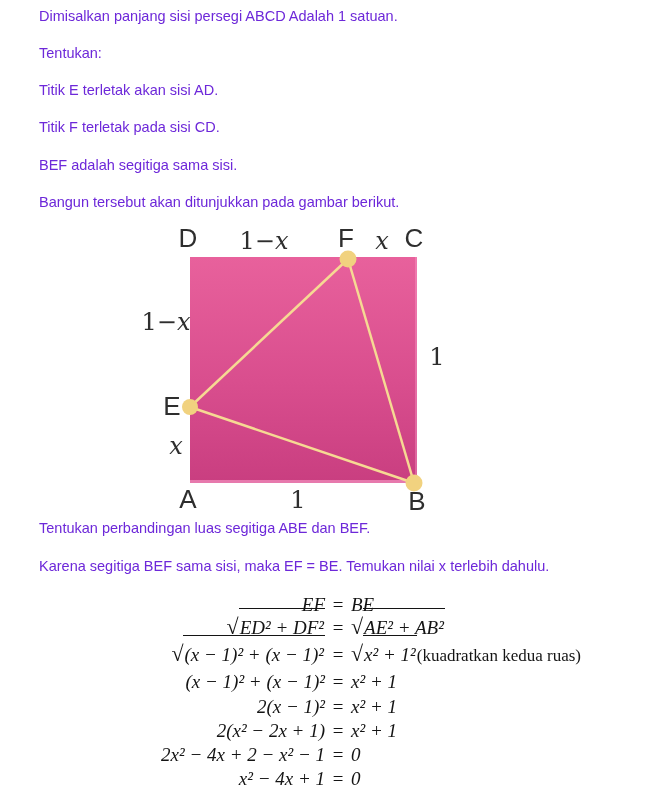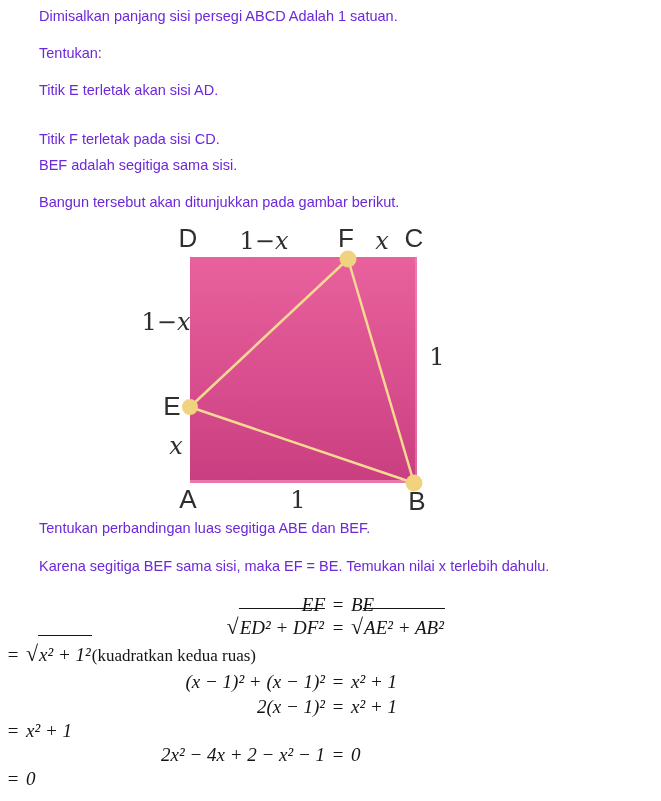--- a/index.html
+++ b/index.html
@@ -39,21 +39,21 @@
   .rt{font-style:normal;font-size:22px;line-height:1;}
   .rad{border-top:1.5px solid #141414;padding:8px 1px;margin-top:8px;}
   .note{font-style:normal;font-size:17px;margin-top:44px;}
 </style>
 </head>
 <body>
 
 <div class="para" style="top:7px">Dimisalkan panjang sisi persegi ABCD Adalah 1 satuan.</div>
 <div class="para" style="top:44px">Tentukan:</div>
 <div class="para" style="top:81px">Titik E terletak akan sisi AD.</div>
-<div class="para" style="top:130px">Titik F terletak pada sisi CD.</div>
+<div class="para" style="top:118px">Titik F terletak pada sisi CD.</div>
 <div class="para" style="top:156px">BEF adalah segitiga sama sisi.</div>
 <div class="para" style="top:193px">Bangun tersebut akan ditunjukkan pada gambar berikut.</div>
 
 <div class="square"></div>
 
 <svg class="fig-svg" width="470" height="295" viewBox="0 0 470 295">
   <line x1="190" y1="182" x2="348" y2="34" stroke-width="2.5" stroke="#f6d993"></line>
   <line x1="348" y1="34" x2="414" y2="258" stroke-width="2.5" stroke="#f6d993"></line>
   <line x1="190" y1="182" x2="414" y2="258" stroke-width="2.5" stroke="#f6d993"></line>
   <circle cx="348" cy="34" r="8.5" fill="#f1d27f"></circle>
@@ -84,43 +84,46 @@
   <span class="eq-rhs">BE</span>
 </div>
 
 <div class="eqrow" style="top:616px">
   <span class="eq-lhs"><span class="rt">√</span><span class="rad">ED² + DF²</span></span>
   <span class="eq-mid">=</span>
   <span class="eq-rhs"><span class="rt">√</span><span class="rad">AE² + AB²</span></span>
 </div>
 
 <div class="eqrow" style="top:643px">
+  <span class="eq-lhs"><span class="rt">√</span><span class="rad">(x − 1)² + (x − 1)²</span></span>
   <span class="eq-mid">=</span>
   <span class="eq-rhs"><span class="rt">√</span><span class="rad">x² + 1²</span><span class="note">(kuadratkan kedua ruas)</span></span>
 </div>
 
 <div class="eqrow" style="top:671px">
   <span class="eq-lhs">(x − 1)² + (x − 1)²</span>
   <span class="eq-mid">=</span>
   <span class="eq-rhs">x² + 1</span>
 </div>
 
 <div class="eqrow" style="top:696px">
   <span class="eq-lhs">2(x − 1)²</span>
   <span class="eq-mid">=</span>
   <span class="eq-rhs">x² + 1</span>
 </div>
 
 <div class="eqrow" style="top:720px">
+  <span class="eq-lhs">2(x² − 2x + 1)</span>
   <span class="eq-mid">=</span>
   <span class="eq-rhs">x² + 1</span>
 </div>
 
 <div class="eqrow" style="top:744px">
   <span class="eq-lhs">2x² − 4x + 2 − x² − 1</span>
   <span class="eq-mid">=</span>
   <span class="eq-rhs">0</span>
 </div>
 
 <div class="eqrow" style="top:768px">
+  <span class="eq-lhs">x² − 4x + 1</span>
   <span class="eq-mid">=</span>
   <span class="eq-rhs">0</span>
 </div>
 
 </body></html>

